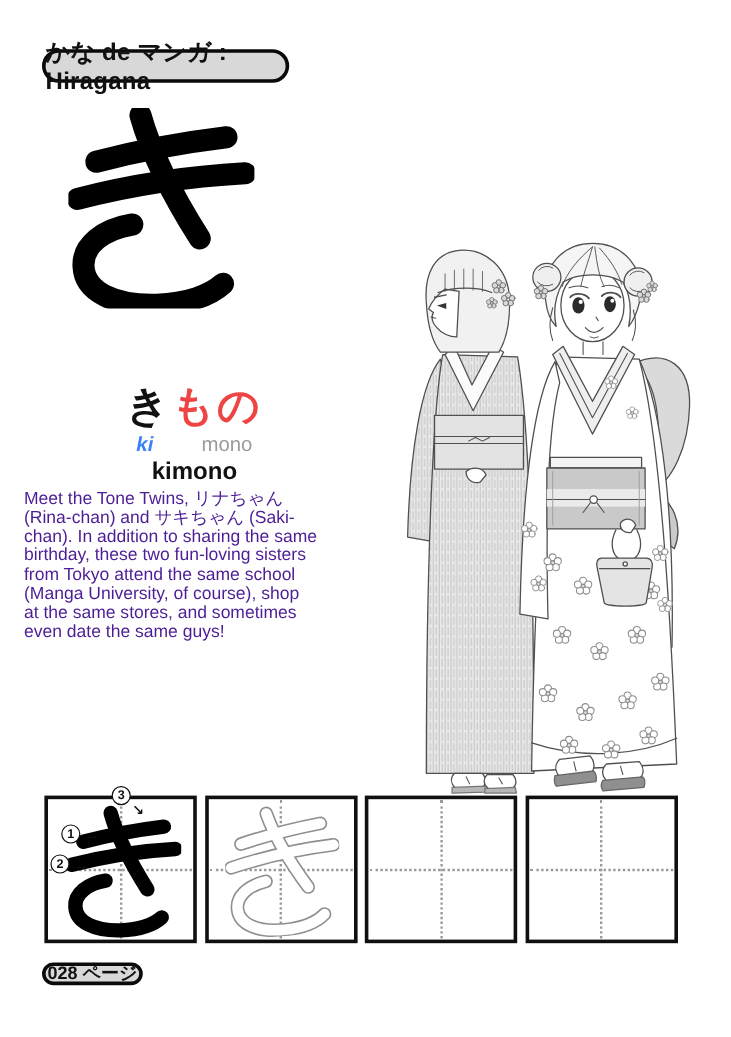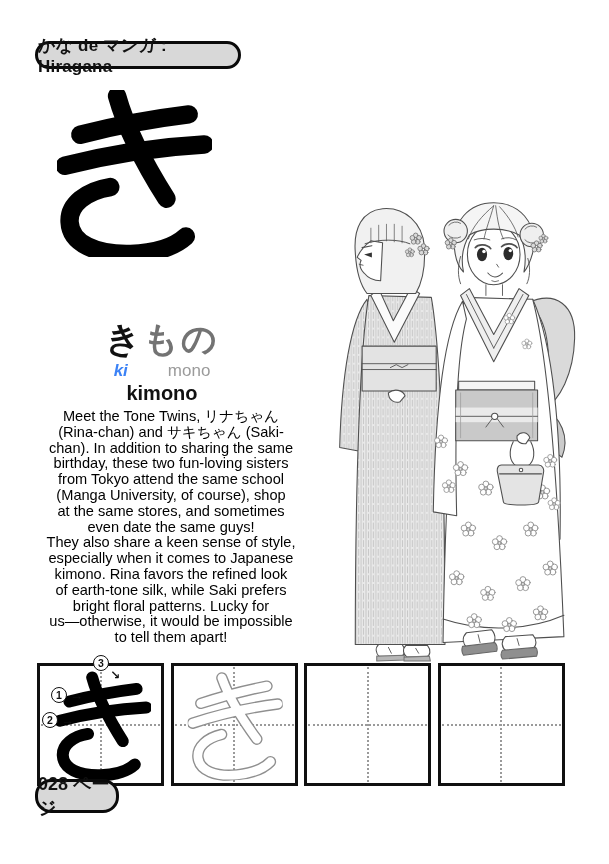--- a/index.html
+++ b/index.html
@@ -2,39 +2,39 @@
 <html><head>
 <meta charset="utf-8">
 <style>
   html,body{margin:0;padding:0;background:#fff;}
   .page{position:relative;width:609px;height:864px;background:#ffffff;overflow:hidden;
         font-family:"Liberation Sans","DejaVu Sans",sans-serif;color:#111;}
 
   
   .badge{position:absolute;background:#d8d8d8;border:3px solid #0a0a0a;border-radius:16px;
          display:flex;align-items:center;justify-content:center;font-weight:bold;box-sizing:border-box;}
-  .header-badge{left:35px;top:41px;width:206px;height:28px;font-size:17px;letter-spacing:.2px;}
-  .footer-badge{left:35px;top:779px;width:84px;height:34px;font-size:18px;}
+  .header-badge{left:35px;top:41px;width:206px;height:28px;font-size:20px;letter-spacing:.2px;}
+  .footer-badge{left:35px;top:802px;width:84px;height:19px;font-size:15px;}
 
   
   .bigki{position:absolute;left:57px;top:90px;width:155px;height:167px;}
   .bigki use{stroke:#000;stroke-width:19;fill:none;stroke-linecap:round;stroke-linejoin:round;}
   .sr{position:absolute;width:1px;height:1px;overflow:hidden;clip:rect(0 0 0 0);white-space:nowrap;}
 
   
   .word-block{position:absolute;left:12px;top:321px;width:300px;text-align:center;line-height:1.05;}
   .word-kana{font-size:35px;font-weight:bold;letter-spacing:2px;}
-  .gray{color:#737373;}
+  .gray{color:#ef4444;}
   .word-romaji-mixed{font-size:17px;margin-top:4px;color:#9b9b9b;font-weight:bold;}
   .word-romaji-mixed .hl{color:#3b82f6;font-style:italic;}
   .word-romaji-mixed .rest{font-weight:normal;margin-left:40px;}
   .word-romaji{font-size:20px;font-weight:bold;color:#111;margin-top:3px;}
 
   
-  .body-text{position:absolute;left:20px;top:409px;width:302px;font-size:14.6px;line-height:15.8px;color:#000000;text-align:center;}
+  .body-text{position:absolute;left:20px;top:409px;width:302px;font-size:14.6px;line-height:15.8px;color:#4c1d95;}
   .body-text p{margin:0;white-space:pre-line;}
 
   
   .illus{position:absolute;left:303px;top:196px;width:282px;height:466px;}
 
   
   .practice-row{position:absolute;left:37px;top:663px;display:flex;gap:6.5px;}
   .pbox{position:relative;width:127px;height:123px;border:3px solid #101010;box-sizing:border-box;background:#fff;}
   .guide-h{position:absolute;left:1px;right:1px;top:50%;margin-top:-1px;border-top:2px dotted #9a9a9a;}
   .guide-v{position:absolute;top:1px;bottom:1px;left:50%;margin-left:-1px;border-left:2px dotted #9a9a9a;}
@@ -86,27 +86,20 @@
 
   <div class="body-text">
     <p>Meet the Tone Twins, リナちゃん
 (Rina-chan) and サキちゃん (Saki-
 chan). In addition to sharing the same
 birthday, these two fun-loving sisters
 from Tokyo attend the same school
 (Manga University, of course), shop
 at the same stores, and sometimes
 even date the same guys!</p>
-    <p>They also share a keen sense of style,
-especially when it comes to Japanese
-kimono. Rina favors the refined look
-of earth-tone silk, while Saki prefers
-bright floral patterns. Lucky for
-us—otherwise, it would be impossible
-to tell them apart!</p>
   </div>
 
   <svg class="illus" viewBox="0 0 282 478" role="img">
     <defs>
       <pattern id="tx" width="5" height="9" patternUnits="userSpaceOnUse">
         <rect width="5" height="9" fill="#e9e9e9"></rect>
         <path d="M1,0 V9 M3.5,2 V9" stroke="#bdbdbd" stroke-width="0.8"></path>
       </pattern>
       <g id="flw" stroke="#8d8d8d" stroke-width="0.9" fill="#fff">
         <circle cx="0" cy="-4.6" r="3"></circle>

